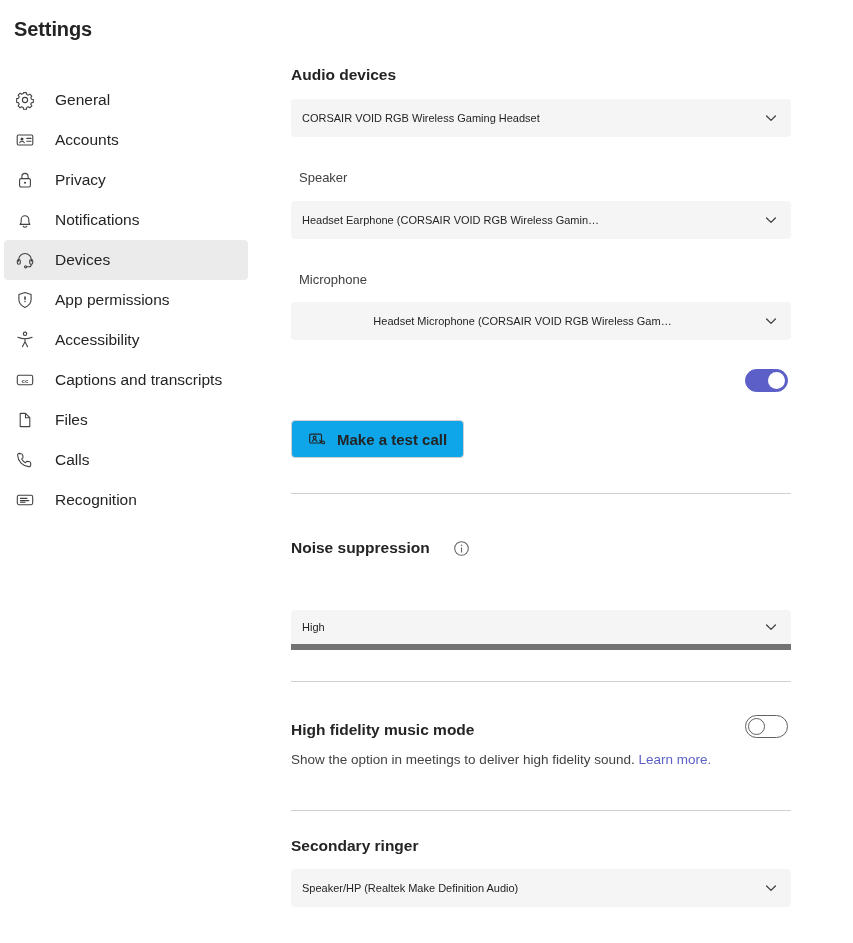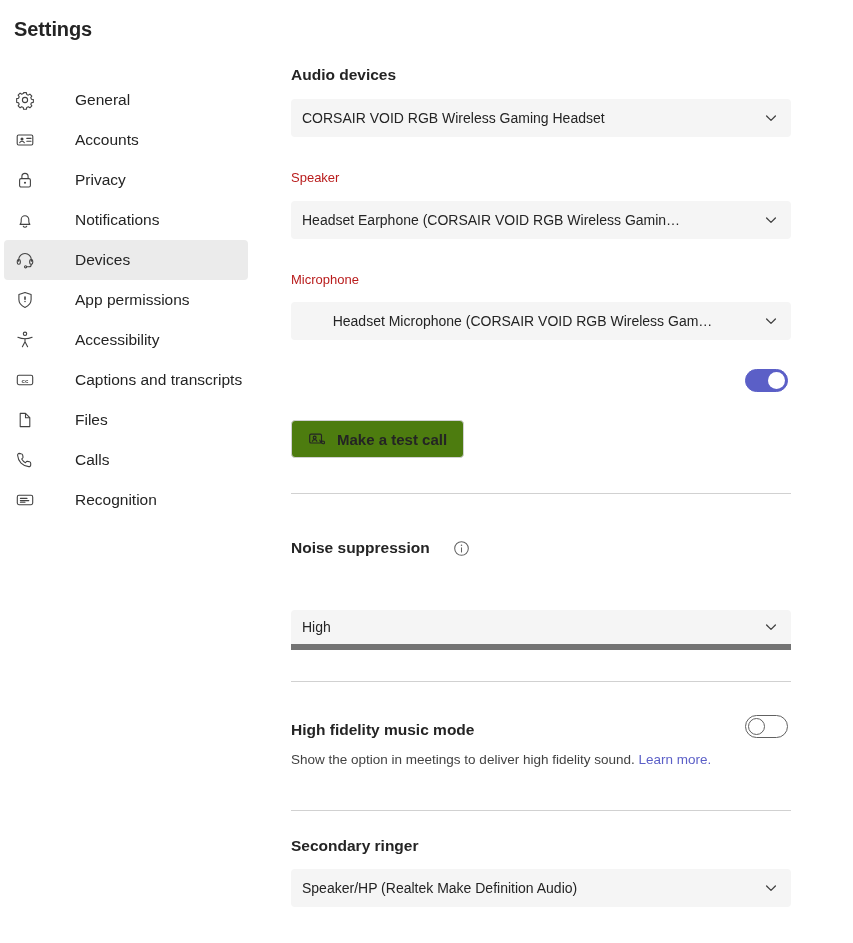--- a/index.html
+++ b/index.html
@@ -43,21 +43,20 @@
   }
   .nav-item {
     position: relative;
     display: flex;
     align-items: center;
     height: 40px;
     margin: 0 12px 0 2px;
     padding-left: 10px;
     border-radius: 4px;
     cursor: pointer;
-    gap: 20px;
   }
   .nav-item.selected { background: #ebebeb; }
   .nav-icon {
     width: 22px;
     height: 22px;
     flex: 0 0 22px;
     display: flex;
     align-items: center;
     justify-content: center;
     color: #424242;
@@ -83,22 +82,23 @@
     position: absolute;
     font-size: 15.5px;
     font-weight: bold;
     color: #242424;
     white-space: nowrap;
     text-align: center;
   }
   .field-label {
     position: absolute;
     font-size: 13px;
-    color: #b91c1c;
+    color: #404040;
     white-space: nowrap;
+    margin-left: 8px;
   }
   .desc {
     position: absolute;
     font-size: 13.5px;
     color: #424242;
     white-space: nowrap;
   }
   .link {
     color: #5b5fc7;
     text-decoration: none;
@@ -120,21 +120,21 @@
   }
   .dropdown.focused {
     border-bottom: 6px solid #737373;
     border-radius: 4px 4px 0 0;
     height: 40px;
   }
   .dropdown .dd-value {
     flex: 1 1 auto;
     padding-left: 11px;
     padding-right: 8px;
-    font-size: 14px;
+    font-size: 11px;
     color: #242424;
     white-space: nowrap;
     overflow: hidden;
     text-overflow: clip;
   }
   .dropdown .dd-chev {
     flex: 0 0 40px;
     display: flex;
     align-items: center;
     justify-content: center;
@@ -143,21 +143,21 @@
 
   
   .btn-testcall {
     position: absolute;
     left: 25px;
     display: flex;
     align-items: center;
     gap: 10px;
     height: 38px;
     padding: 0 16px;
-    background: #4d7c0f;
+    background: #0ea5e9;
     border: 1px solid #d1d1d1;
     border-radius: 4px;
     font-family: "Liberation Sans", sans-serif;
     font-size: 15px;
     font-weight: bold;
     color: #242424;
     cursor: pointer;
   }
   .btn-testcall .bi {
     display: flex;

